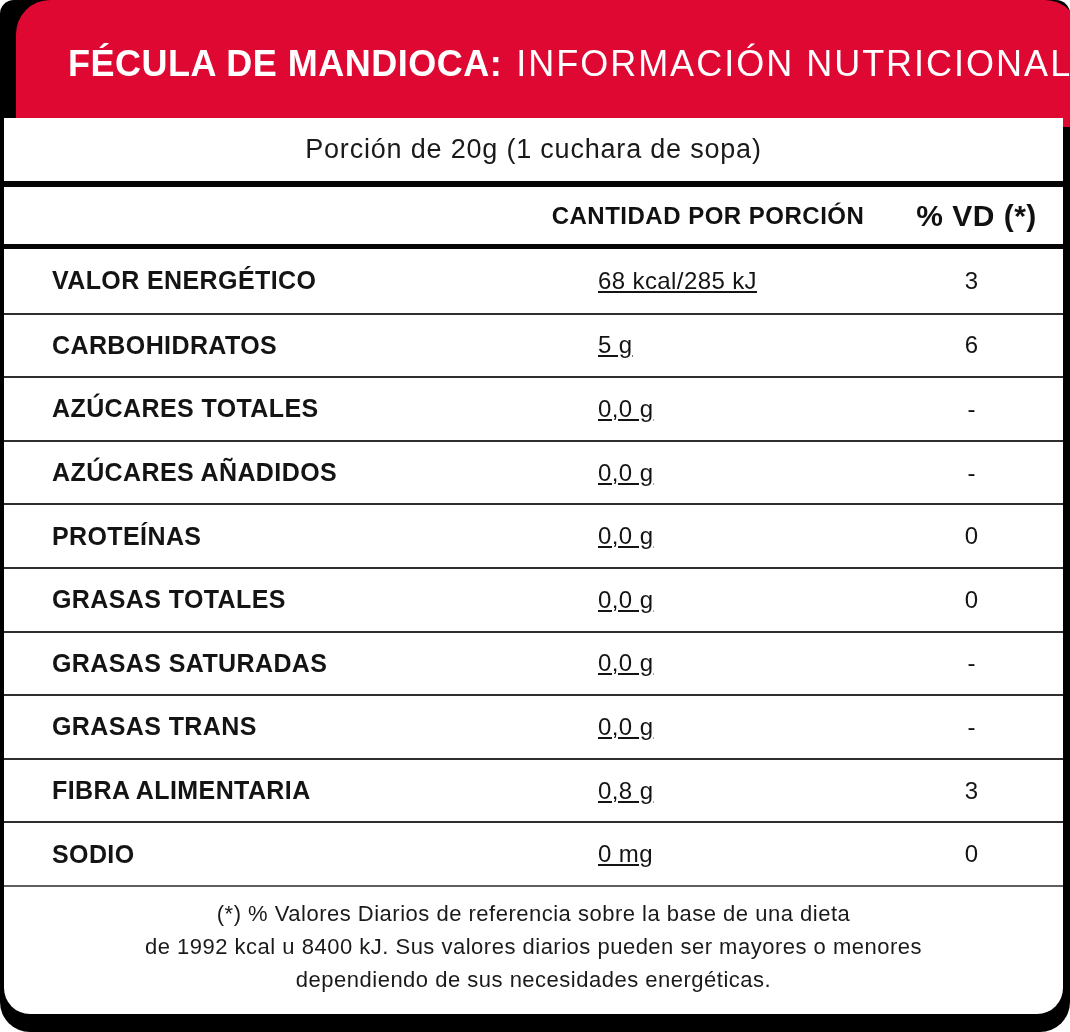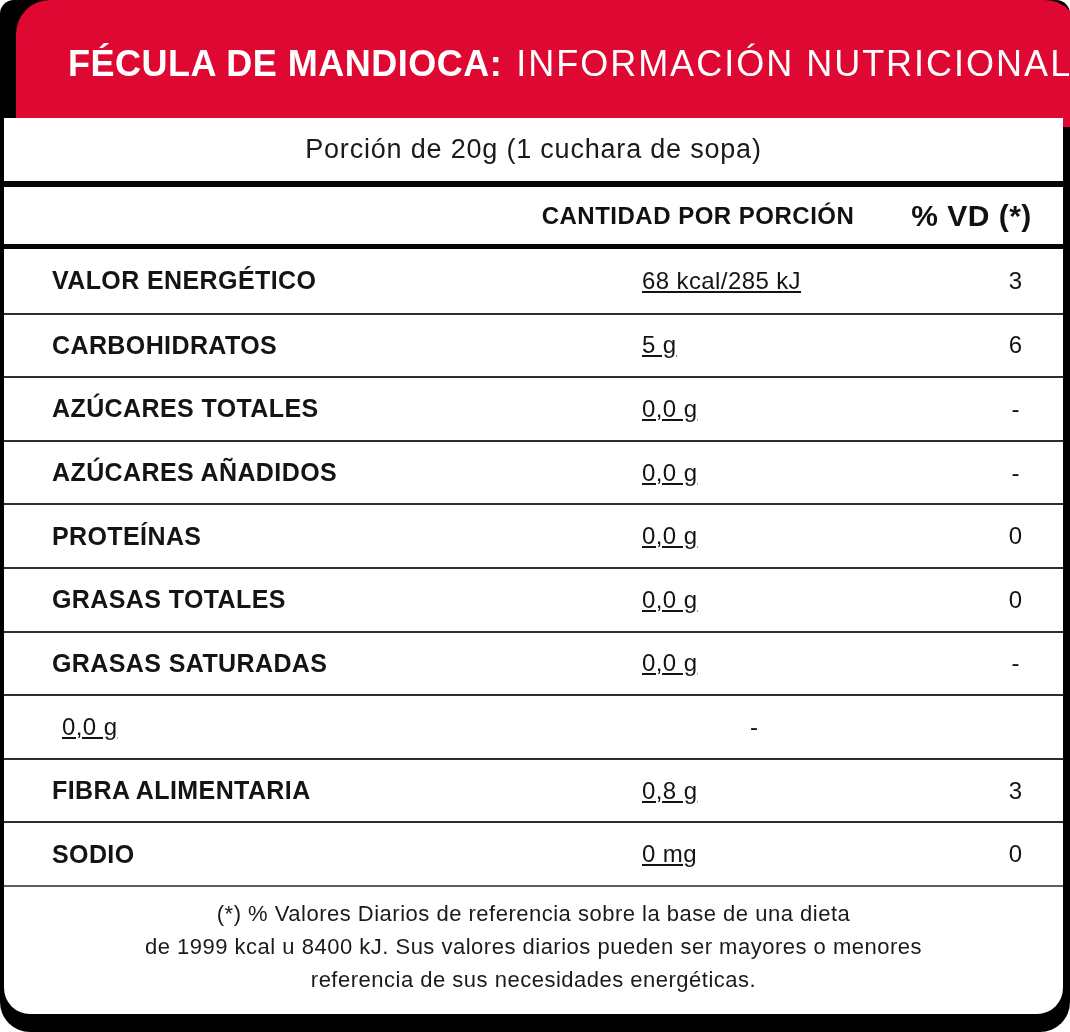--- a/index.html
+++ b/index.html
@@ -74,36 +74,37 @@
 
   .grid-row {
     display: grid;
     grid-template-columns: 536px 340px 1fr;
     align-items: center;
   }
 
   .head-row {
     height: 62px;
     border-bottom: 5px solid #050505;
+    padding-left: 10px;
   }
   .head-row .col-amount {
     text-align: center;
     padding-right: 24px;
     font-weight: 700;
     font-size: 24px;
     letter-spacing: 0.5px;
   }
   .head-row .col-dv {
     text-align: center;
     font-weight: 700;
     font-size: 30px;
     letter-spacing: 0.5px;
   }
 
-  .t-row { height: 63.6px; gap: 44px; }
+  .t-row { height: 63.6px; }
   .t-row + .t-row { border-top: 2px solid #2e2e2e; }
   .t-row .col-label {
     padding-left: 48px;
     font-weight: 700;
     font-size: 25px;
     letter-spacing: 0.4px;
     color: #141414;
   }
   .t-row .col-amount {
     padding-left: 58px;
@@ -186,34 +187,35 @@
       <div class="col-label">GRASAS TOTALES</div>
       <div class="col-amount">0,0 g</div>
       <div class="col-dv">0</div>
     </div>
     <div class="grid-row t-row">
       <div class="col-label">GRASAS SATURADAS</div>
       <div class="col-amount">0,0 g</div>
       <div class="col-dv">-</div>
     </div>
     <div class="grid-row t-row">
+      <div class="col-label">GRASAS TRANS</div>
       <div class="col-amount">0,0 g</div>
       <div class="col-dv">-</div>
     </div>
     <div class="grid-row t-row">
       <div class="col-label">FIBRA ALIMENTARIA</div>
       <div class="col-amount">0,8 g</div>
       <div class="col-dv">3</div>
     </div>
     <div class="grid-row t-row">
       <div class="col-label">SODIO</div>
       <div class="col-amount">0 mg</div>
       <div class="col-dv">0</div>
     </div>
 
     <div class="footnote">
       <div class="foot-line">(*) % Valores Diarios de referencia sobre la base de una dieta</div>
-      <div class="foot-line">de 1999 kcal u 8400 kJ. Sus valores diarios pueden ser mayores o menores</div>
-      <div class="foot-line">referencia de sus necesidades energéticas.</div>
+      <div class="foot-line">de 1992 kcal u 8400 kJ. Sus valores diarios pueden ser mayores o menores</div>
+      <div class="foot-line">dependiendo de sus necesidades energéticas.</div>
     </div>
 
   </div>
 </div>
 
 </body></html>

